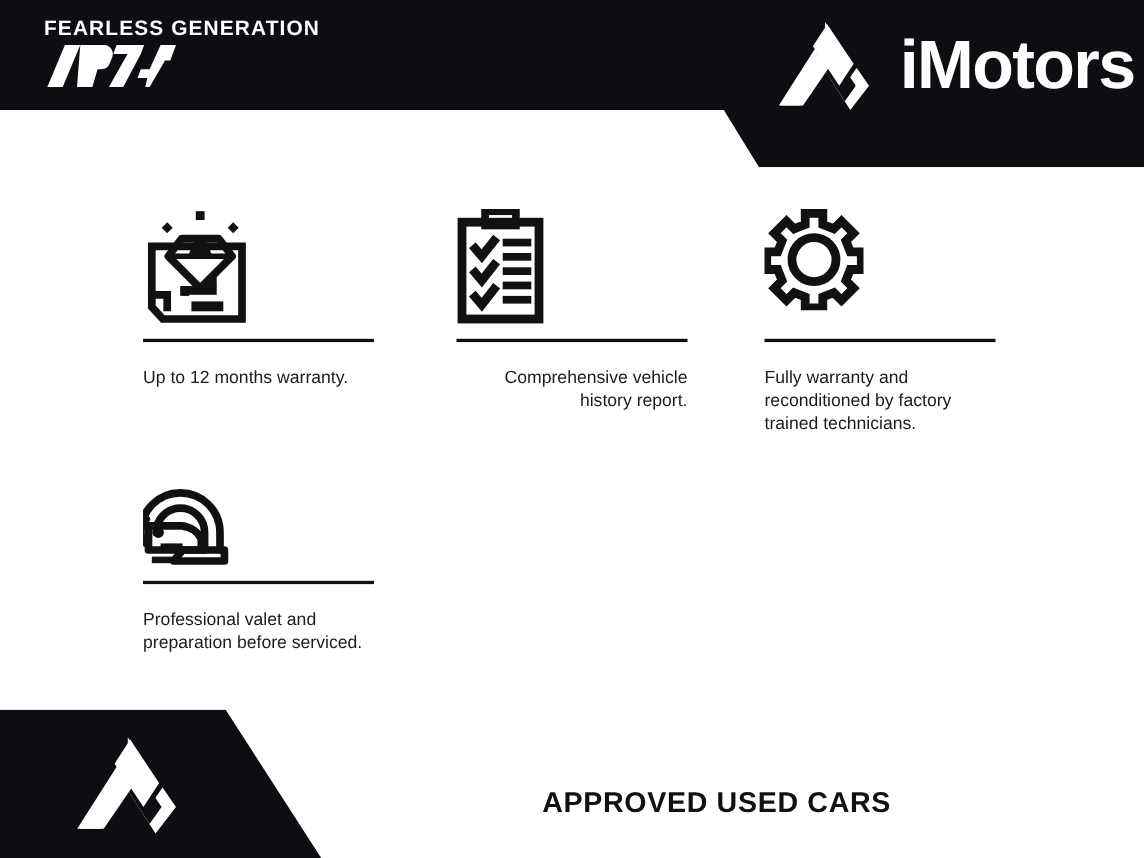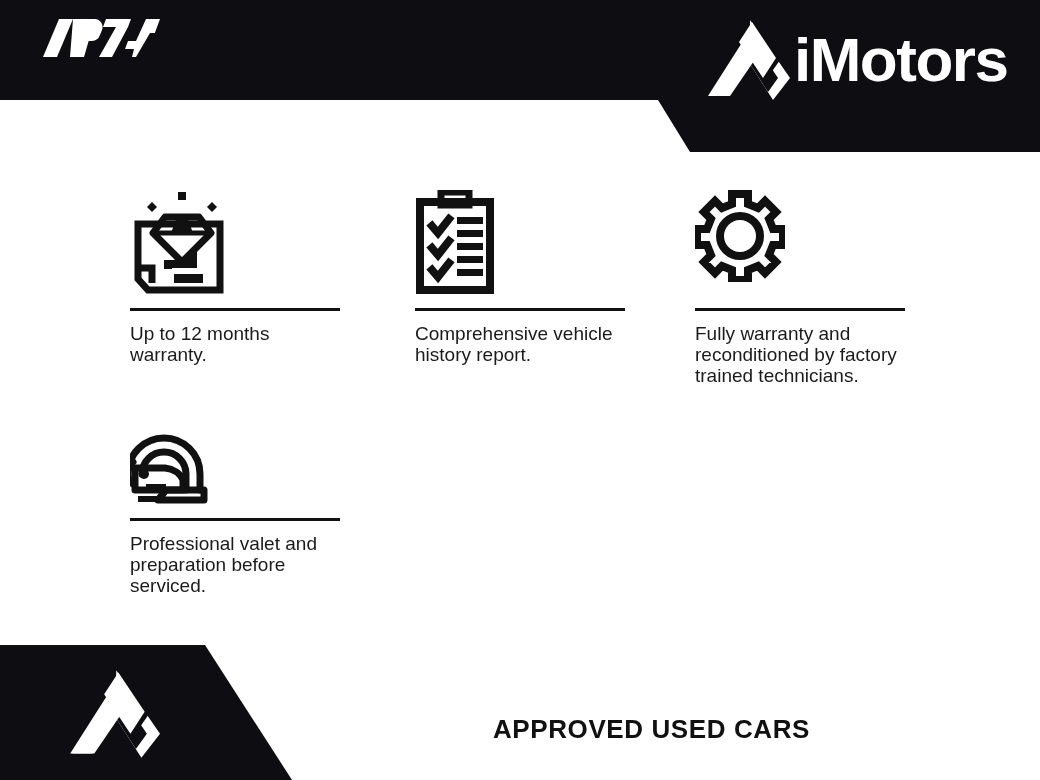--- a/index.html
+++ b/index.html
@@ -44,21 +44,21 @@
   .year-logo {
     margin-top:1px;
     height:42px;
     width:120px;
     position:relative;
   }
   .year-logo svg { display:block; }
 
   .brand-block {
     position:absolute; left:706px; top:20px;
-    display:flex; align-items:center; gap:4px;
+    display:flex; align-items:center; gap:28px;
     pointer-events:auto;
     text-align:center;
   }
   .brand-mark { width:84px; height:80px; display:block; }
   .brand-name {
     color:#ffffff;
     font-size:62px;
     font-weight:bold;
     letter-spacing:-1.5px;
     line-height:62px;
@@ -70,40 +70,40 @@
     left:130px; top:190px;
     width:790px;
   }
   .feature-row { display:flex; }
   .feature-row.row2 { margin-top:20px; }
   .feature {
     width:285px;
     margin-right:0;
   }
   .feature.col1 { width:285px; }
-  .feature.col2 { width:280px; }
+  .feature.col2 { width:280px;text-align:right; }
   .feature.col3 { width:225px; }
 
   .icon-box {
     height:118px;
     display:flex;
     align-items:flex-start;
   }
   .icon-box svg { display:block; }
 
   .divider {
     width:210px;
     height:3px;
     background:#111111;
     margin-top:0px;
   }
   .feature-text {
-    margin-top:12px;
+    margin-top:22px;
     color:#1b1b1b;
-    font-size:19px;
+    font-size:16px;
     line-height:21px;
     max-width:205px;
   }
   .feature-text.wide { max-width:210px; }
 
   
   .feature.r2 .icon-box { height:112px; align-items:center; }
 
   
   .footer-shape {
@@ -134,20 +134,21 @@
 </style>
 </head>
 <body>
 
 <div class="page">
 
   <div class="header">
     <div class="header-shape"></div>
 
     <div class="fearless-block">
+      <div class="fearless-title">FEARLESS GENERATION</div>
 
       <div class="year-logo">
         <svg width="120" height="42" viewBox="0 0 120 42" aria-hidden="true">
 
           <polygon points="3,40 17,40 33,2 19,2" fill="#ffffff"></polygon>
 
           <path d="M33 2 h22 a8 8 0 0 1 7 11 l-2 5 a9 9 0 0 1 -8 6 h-13 a7 7 0 0 1 -6 -10 l1 -3 a9 9 0 0 1 8 -6 h12 l-3 8 h-10 l-1 3 h11 l-7 24 h-14 z" fill="#ffffff"></path>
 
           <path d="M66 2 h25 l-3 8 l-16 30 h-13 l17 -30 h-13 z" fill="#ffffff"></path>
 

